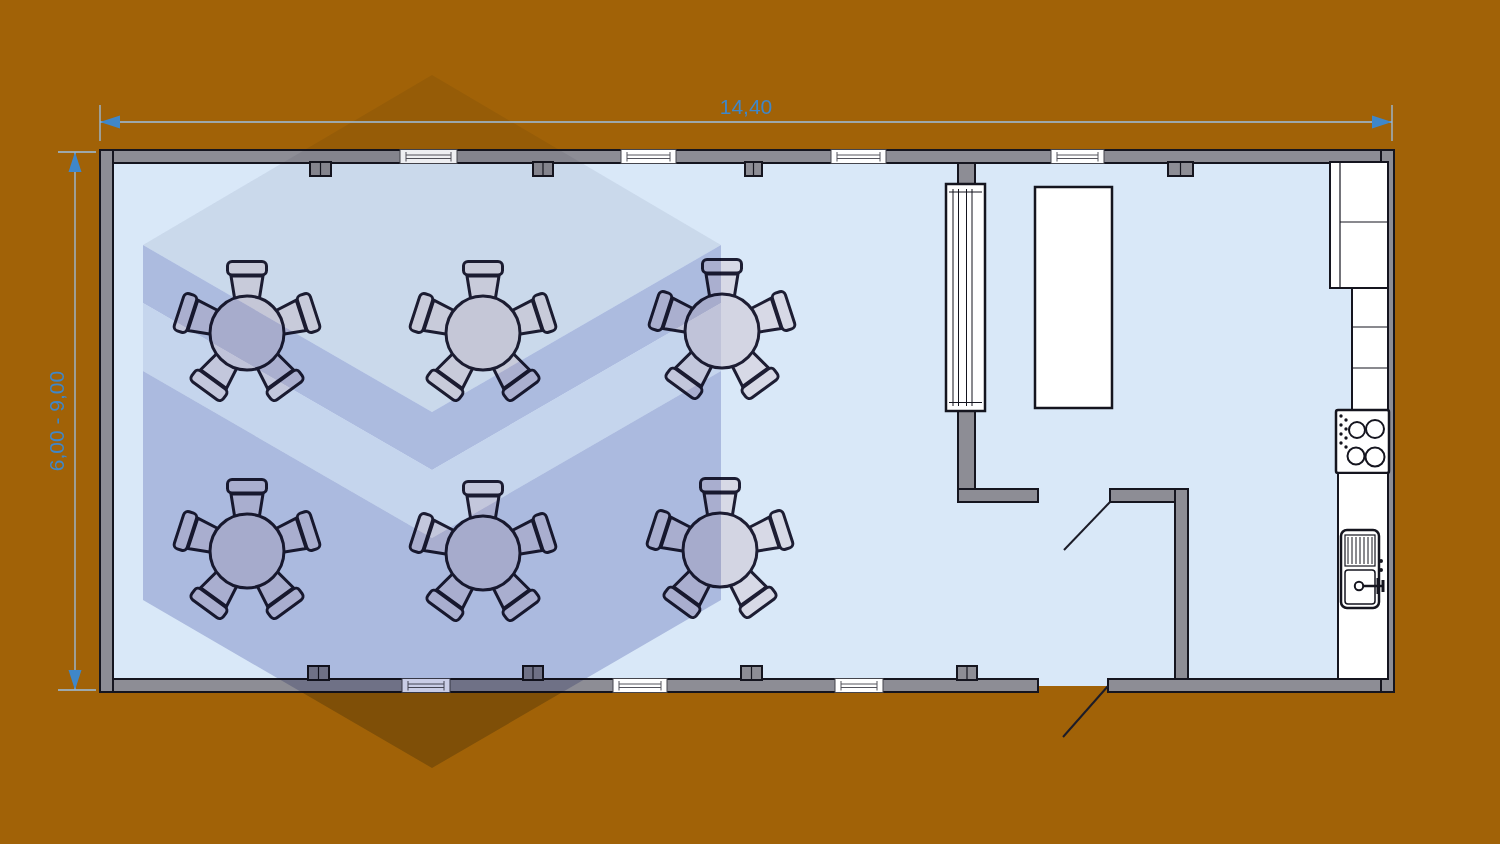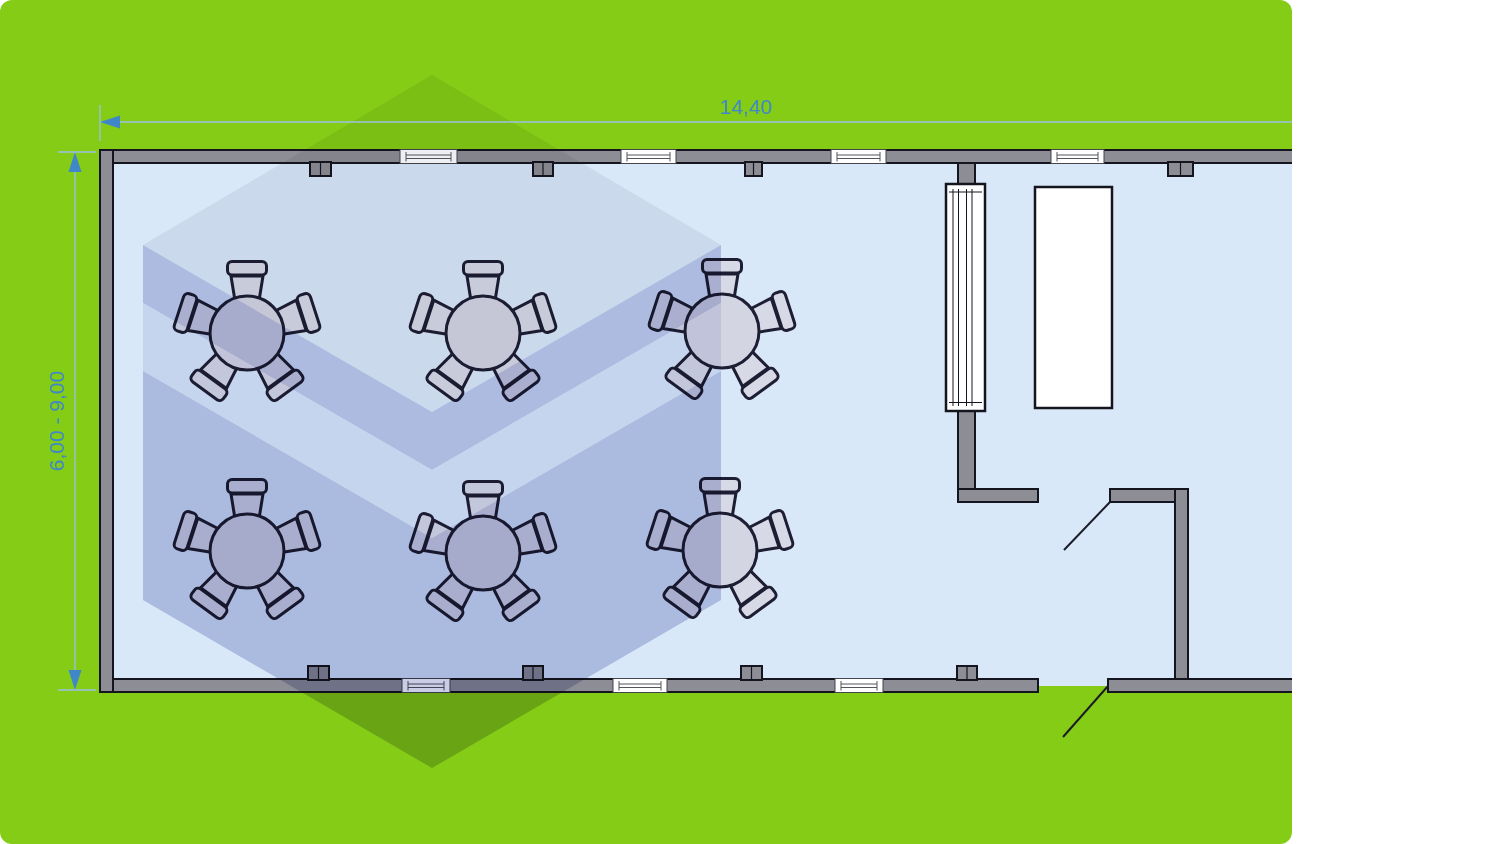--- a/index.html
+++ b/index.html
@@ -1,17 +1,17 @@
 <!DOCTYPE html>
 <html><head>
 <meta charset="utf-8">
 <style>
   html,body{margin:0;padding:0;background:#ffffff;}
-  .canvas{position:relative;width:1292px;height:844px;background:#84cc16;overflow:hidden;
-          font-family:"Liberation Sans", sans-serif;border-radius:12px;}
+  .canvas{position:relative;width:1500px;height:844px;background:#a16207;overflow:hidden;
+          font-family:"Liberation Sans", sans-serif;}
   svg{position:absolute;left:0;top:0;}
   .wall{fill:#8d8d95;stroke:#15151f;stroke-width:2;}
   .pillar{fill:#8d8d95;stroke:#15151f;stroke-width:2;}
   .win{fill:#ffffff;stroke:#45454d;stroke-width:1;}
   .winline{stroke:#55555d;stroke-width:1;fill:none;}
   .fixture{fill:#ffffff;stroke:#15151f;stroke-width:2;}
   .fixture-thick{fill:#ffffff;stroke:#15151f;stroke-width:2.5;}
   .thinline{stroke:#15151f;stroke-width:1.2;fill:none;}
   .swing{stroke:#1c1c28;stroke-width:2;fill:none;}
   .furn{fill:#d7d9e6;stroke:#1d1d33;stroke-width:3;stroke-linejoin:round;}

